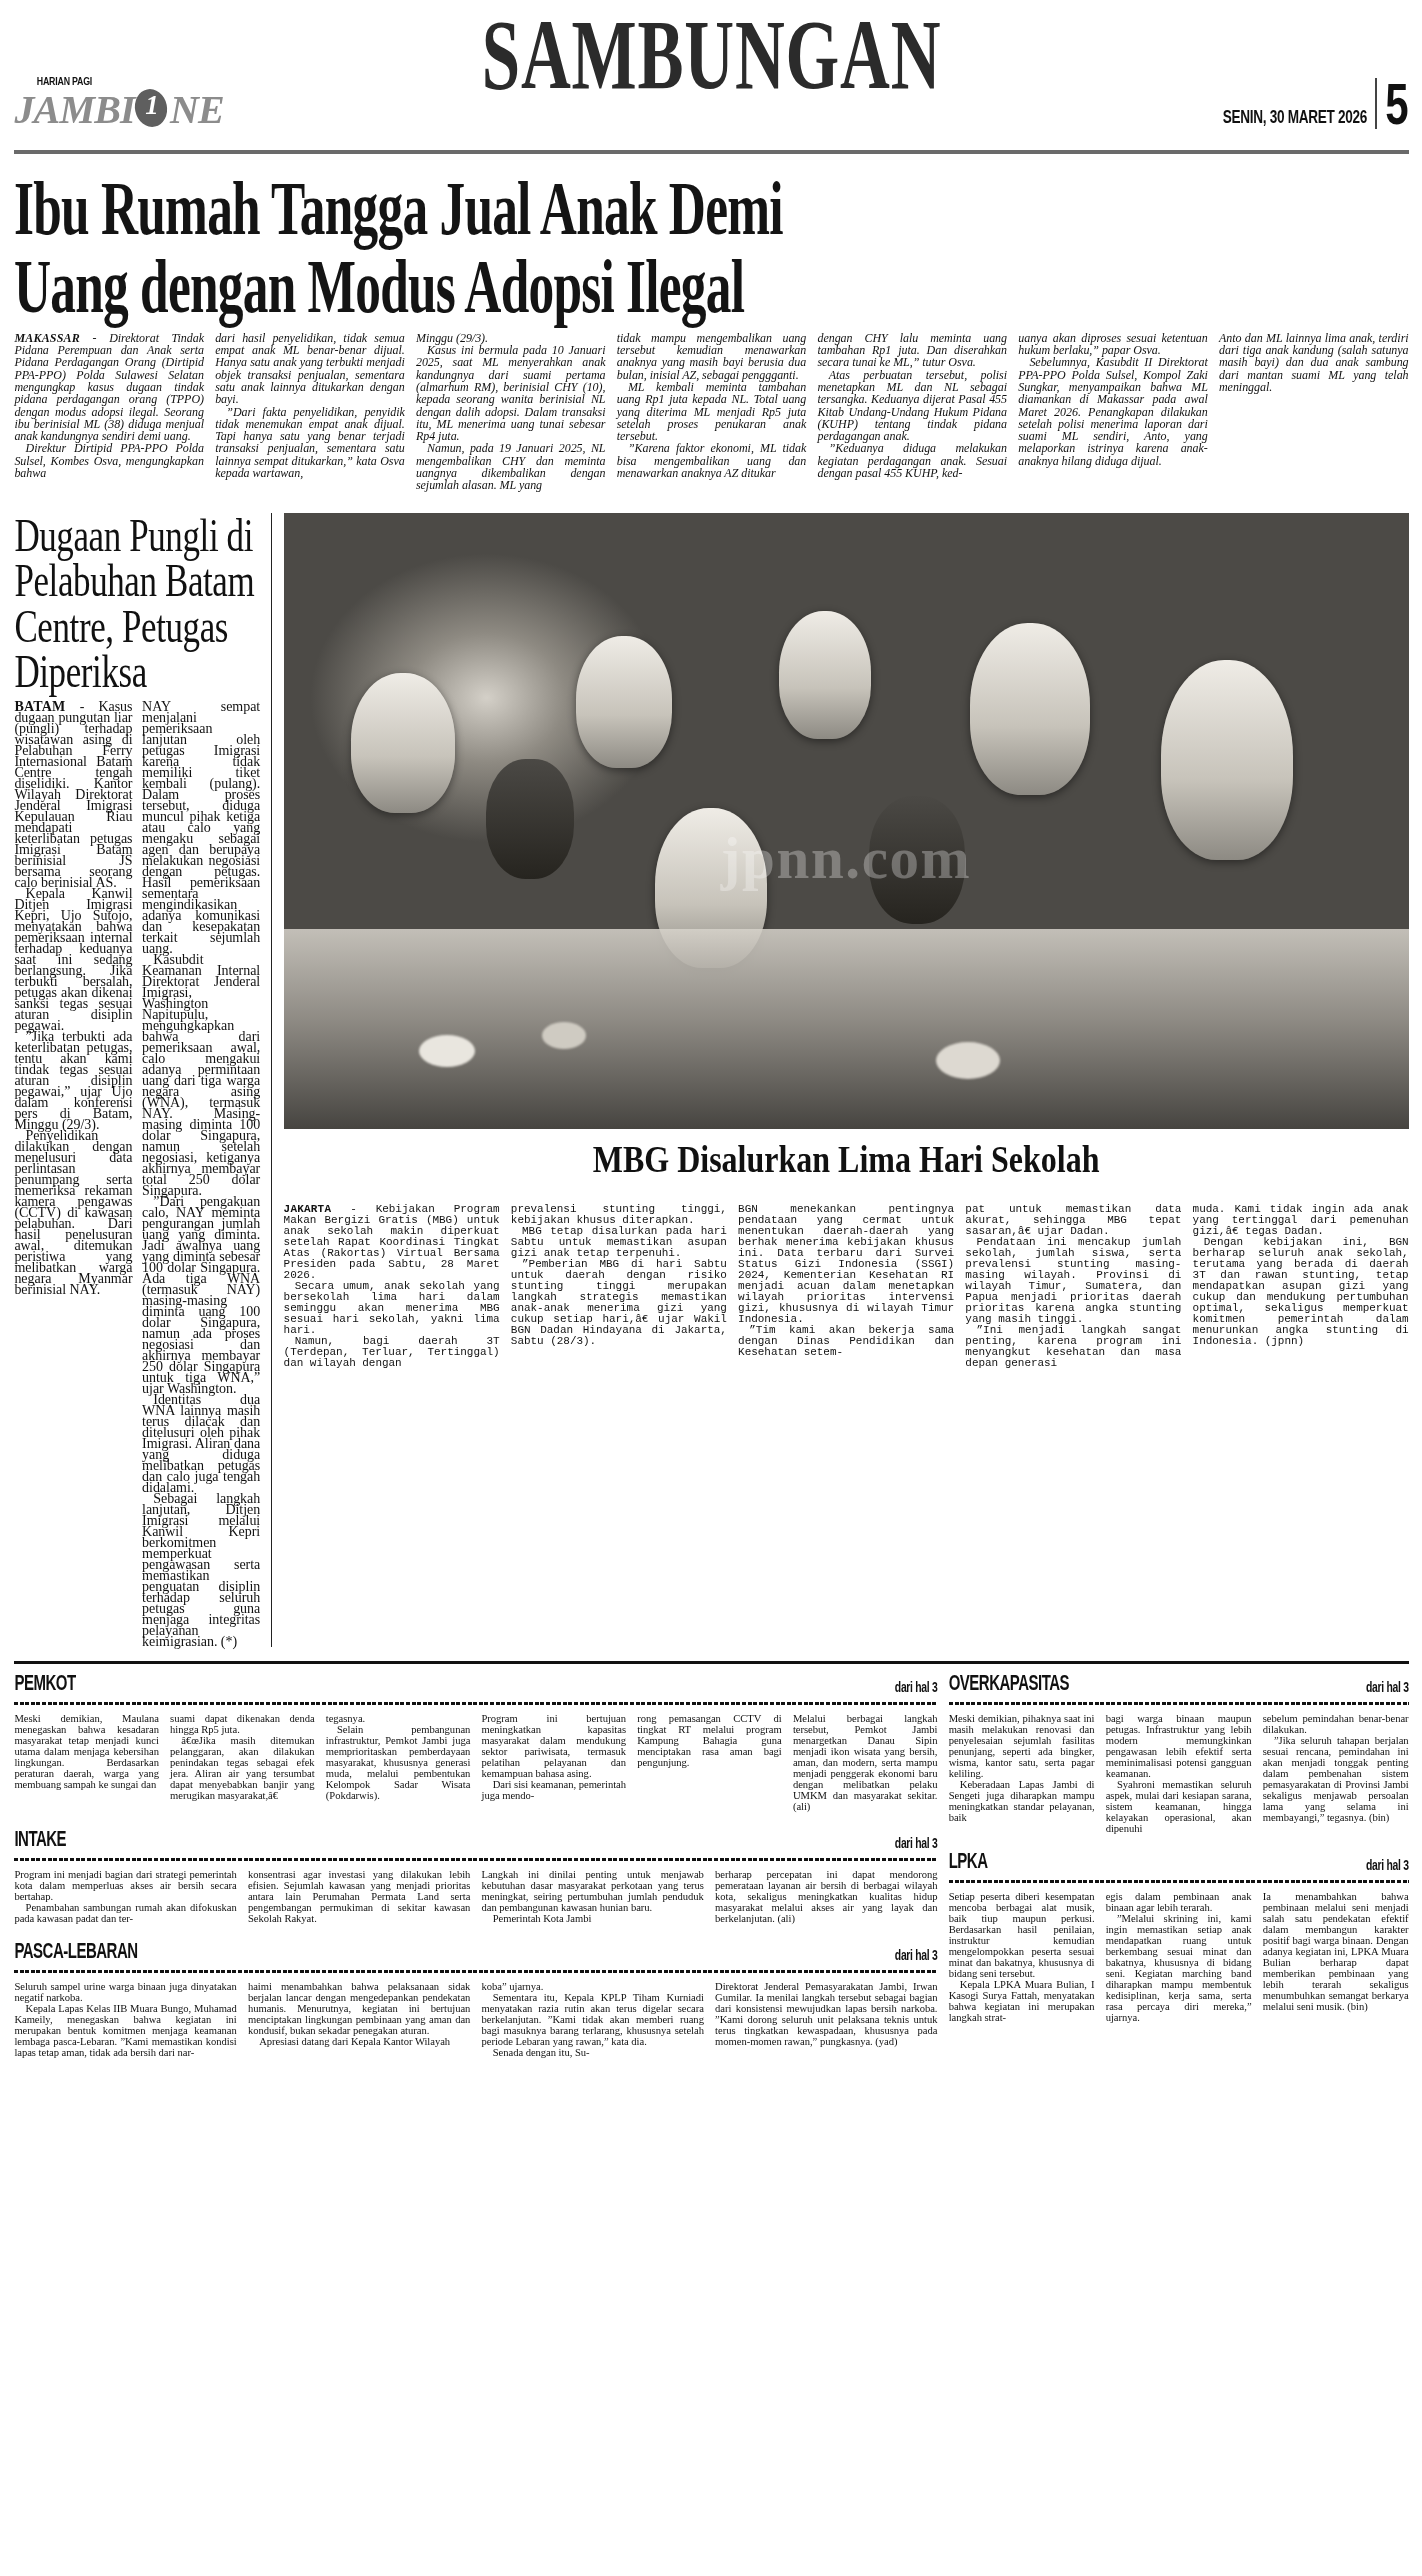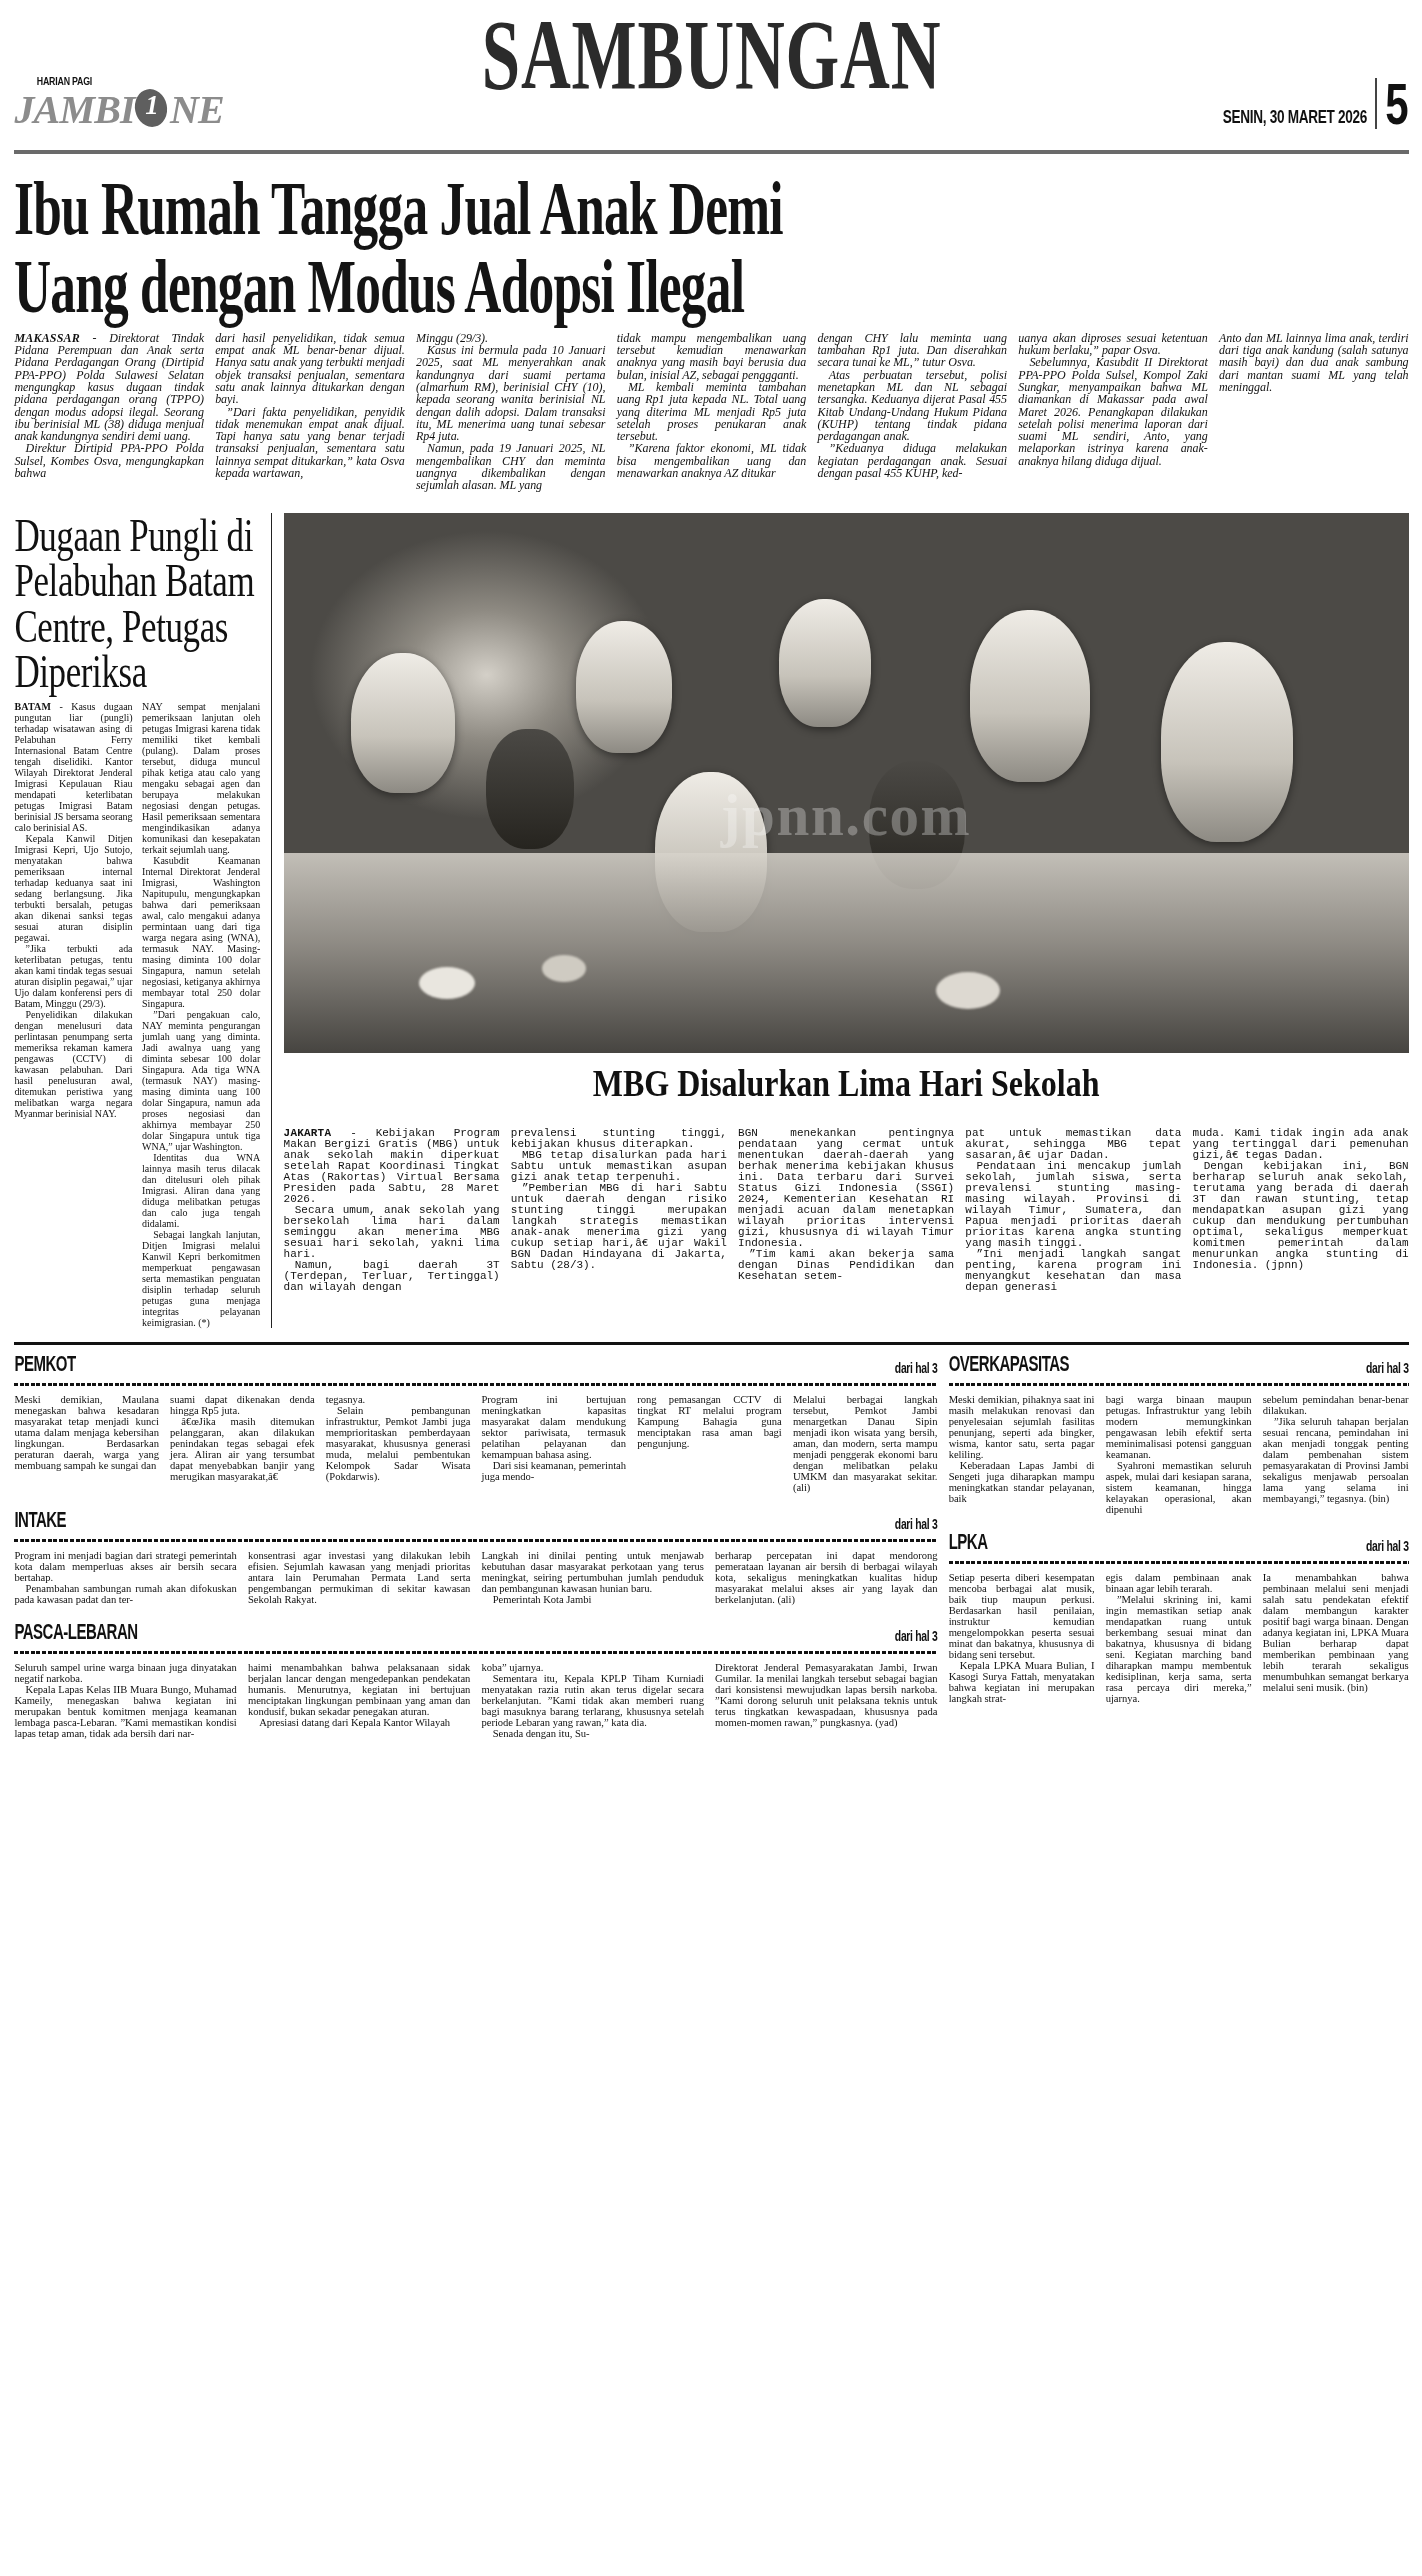--- a/index.html
+++ b/index.html
@@ -197,29 +197,29 @@
     letter-spacing:-0.4px;
     color:#111;
     transform:scaleY(1.3);
     transform-origin:left top;
     margin-bottom:48px;
   }
   .rail-cols{
     display:flex;
     gap:9.6px;
   }
-  .rail-cols .col p.bt{ font-size:10px; line-height:11px;}
+  .rail-cols .col p.bt{ font-size:14px; line-height:11px;}
 
   .photo-area{
     flex:1 1 auto;
     min-width:0;
   }
   .photo{
     width:100%;
-    height:540px;
+    height:616px;
     position:relative;
     overflow:hidden;
     background:#6e6e6e;
     background-image:
       radial-gradient(ellipse 176px 144px at 18% 30%, #d4d0c8 0%, #8e8a82 45%, #4c4a46 100%),
       radial-gradient(ellipse 240px 200px at 72% 26%, #b9b5ad 0%, #6e6b65 55%, #3a3936 100%),
       radial-gradient(ellipse 208px 160px at 46% 74%, #cfcbc3 0%, #7d7a73 50%, #45433f 100%),
       linear-gradient(160deg,#9a968e 0%,#5a5752 40%,#2e2d2a 100%);
   }
   .photo .blob{

